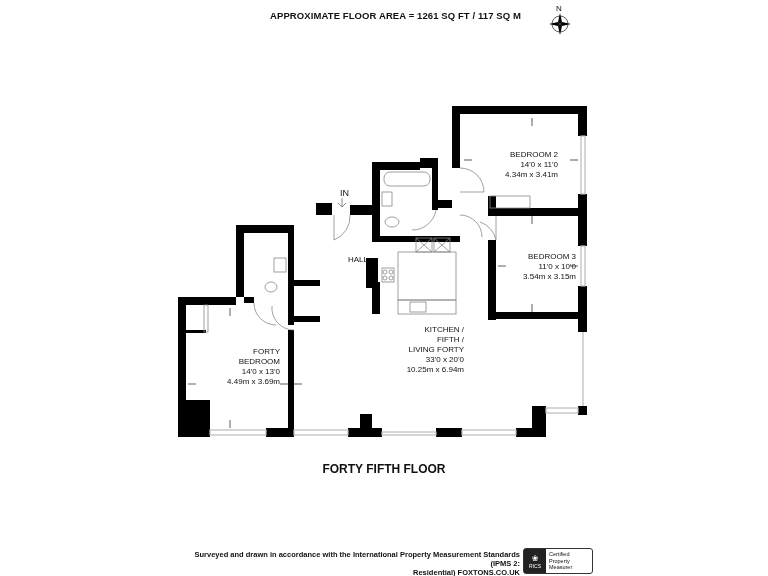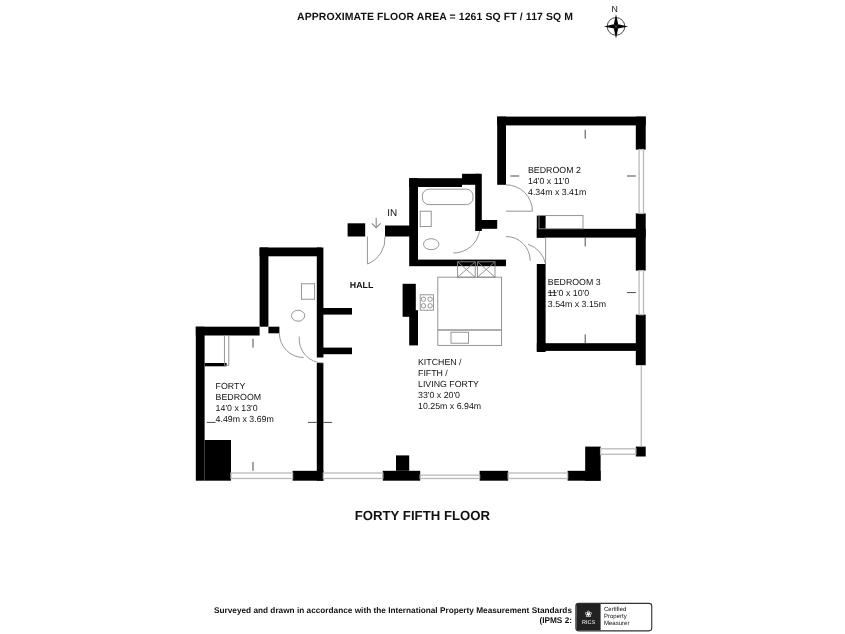--- a/index.html
+++ b/index.html
@@ -1,21 +1,21 @@
 <!DOCTYPE html>
 <html><head>
 <meta charset="utf-8">
 <style>
   html, body { margin: 0; padding: 0; background: #ffffff; }
   body { width: 768px; height: 576px; position: relative; overflow: hidden; font-family: "Liberation Sans", sans-serif; color: #111; }
   .hdr { position: absolute; left: 270px; top: 10px; font-size: 9.5px; font-weight: bold; letter-spacing: 0.1px; text-align: right; }
   .compass { position: absolute; left: 546px; top: 4px; width: 28px; height: 32px; }
   .compass .n { position: absolute; left: 10px; top: 0; font-size: 8px; }
   svg.plan { position: absolute; left: 0; top: 0; }
-  .lbl { position: absolute; font-size: 8px; text-align: left; line-height: 10px; text-transform: none; }
+  .lbl { position: absolute; font-size: 8px; text-align: right; line-height: 10px; text-transform: none; }
   .lbl span { display: block; }
   .floor { position: absolute; left: 0; width: 768px; top: 462px; text-align: center; font-size: 12px; font-weight: bold; }
   .foot { position: absolute; left: 172px; top: 550px; width: 348px; font-size: 7.5px; font-weight: bold; text-align: right; line-height: 9px; }
   .rics { position: absolute; left: 523px; top: 548px; width: 68px; height: 24px; border: 1px solid #333; border-radius: 3px; display: flex; }
   .rics .logo { width: 22px; background: #222; color: #fff; font-size: 5px; display: flex; flex-direction: column; align-items: center; justify-content: center; }
   .rics .logo .glyph { font-size: 8px; }
   .rics .txt { font-size: 5.5px; line-height: 6.5px; padding: 2px 3px; }
 </style>
 </head>
 <body>
@@ -140,21 +140,21 @@
     <line x1="188" y1="384" x2="196" y2="384"></line>
     <line x1="280" y1="384" x2="288" y2="384"></line>
     <line x1="294" y1="384" x2="302" y2="384"></line>
   </g>
   <g stroke="#888" stroke-width="1" fill="none">
     <line x1="342" y1="198" x2="342" y2="206"></line>
     <polyline points="338,203 342,207 346,203"></polyline>
   </g>
 </svg>
 
-<div class="lbl" style="left:352px;top:188px;font-size:9px;">IN</div>
+<div class="lbl" style="left:340px;top:188px;font-size:9px;">IN</div>
 
 <div class="lbl" style="left:480px;top:150px;width:78px;">
   <span>BEDROOM 2</span>
   <span>14'0 x 11'0</span>
   <span>4.34m x 3.41m</span>
 </div>
 
 <div class="lbl" style="left:498px;top:252px;width:78px;">
   <span>BEDROOM 3</span>
   <span>11'0 x 10'0</span>
@@ -169,26 +169,27 @@
 </div>
 
 <div class="lbl" style="left:380px;top:325px;width:84px;">
   <span>KITCHEN /</span>
   <span>FIFTH /</span>
   <span>LIVING FORTY</span>
   <span>33'0 x 20'0</span>
   <span>10.25m x 6.94m</span>
 </div>
 
-<div class="lbl" style="left:318px;top:255px;font-weight:bold;">HALL</div>
+<div class="lbl" style="left:348px;top:255px;">HALL</div>
 
 <div class="floor">FORTY FIFTH FLOOR</div>
 
 <div class="foot">
   <span style="display:block">Surveyed and drawn in accordance with the International Property Measurement Standards (IPMS 2:</span>
+  <span style="display:block">Residential) FOXTONS.CO.UK</span>
 </div>
 
 <div class="rics">
   <div class="logo">
     <span class="glyph">❀</span>
     <span>RICS</span>
   </div>
   <div class="txt">
     <span style="display:block">Certified</span>
     <span style="display:block">Property</span>

